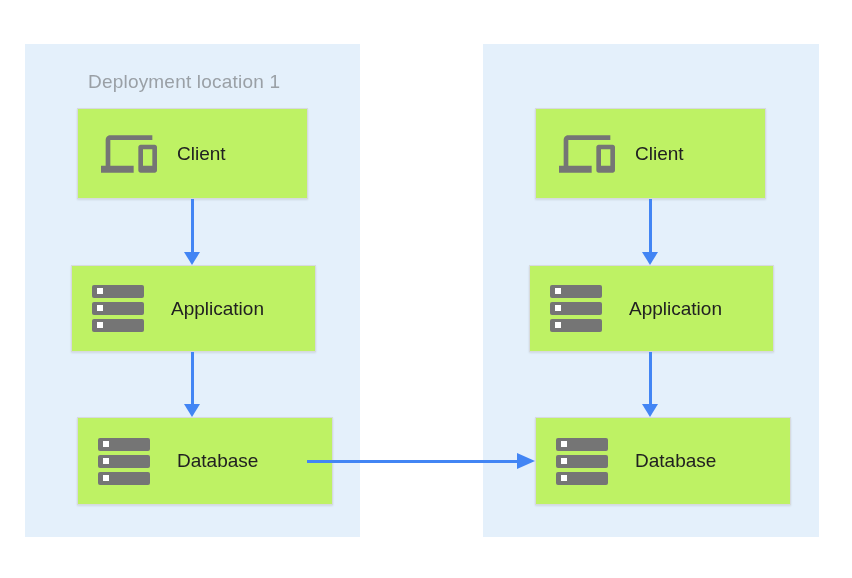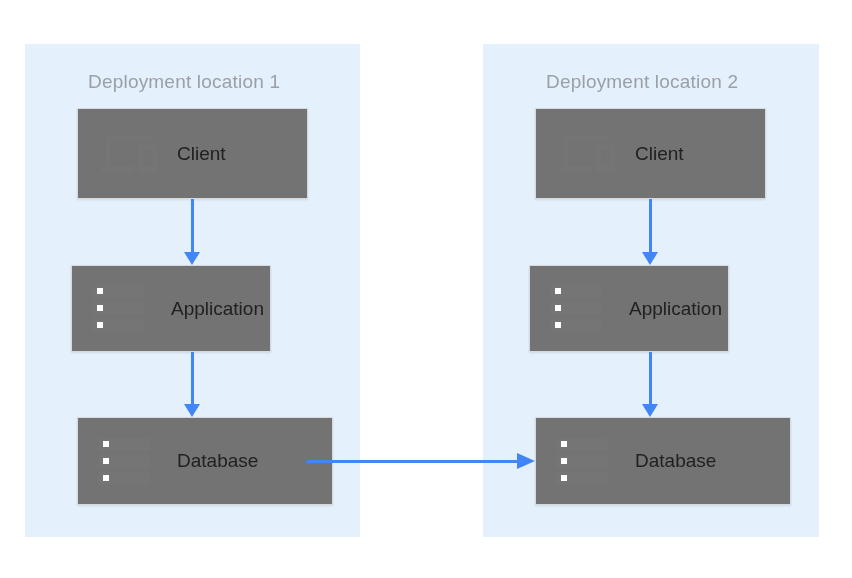--- a/index.html
+++ b/index.html
@@ -29,30 +29,30 @@
     left: 23px;
     top: 27px;
     font-size: 19px;
     color: #9AA0A6;
     letter-spacing: 0.2px;
     white-space: nowrap;
     margin-left: 40px;
   }
   .node {
     position: absolute;
-    background: #737373;
+    background: #bef264;
     border: 1px solid #D7DADD;
     box-shadow: 0 1px 2px rgba(0,0,0,0.10);
     box-sizing: border-box;
     display: flex;
     align-items: center;
     padding-left: 20px;
   }
   .node-client { left: 52px; top: 64px;  width: 231px; height: 91px; }
-  .node-app    { left: 46px; top: 221px; width: 200px; height: 87px; }
+  .node-app    { left: 46px; top: 221px; width: 245px; height: 87px; }
   .node-db     { left: 52px; top: 373px; width: 256px; height: 88px; }
   .icon-slot {
     width: 62px;
     display: flex;
     align-items: center;
     justify-content: flex-start;
     flex: 0 0 auto;
   }
   .node-label {
     font-size: 19px;
@@ -177,21 +177,20 @@
           <span class="server-bar"></span>
             <span class="server-bar"></span>
             <span class="server-bar"></span>
         </span>
       </span>
       <span class="node-label">Database</span>
     </div>
   </section>
 
   <section class="panel panel-2">
-    <div class="panel-title">Deployment location 2</div>
 
     <div class="node node-client">
       <span class="icon-slot">
         <svg class="devices-svg" width="62" height="56" viewBox="0 0 24 24">
           <path fill="#757575" d="M4 6h18V4H4c-1.1 0-2 .9-2 2v11H0v3h14v-3H4V6zm19 2h-6c-.55 0-1 .45-1 1v10c0 .55.45 1 1 1h6c.55 0 1-.45 1-1V9c0-.55-.45-1-1-1zm-1 9h-4v-7h4v7z"></path>
         </svg>
       </span>
       <span class="node-label">Client</span>
     </div>
 

